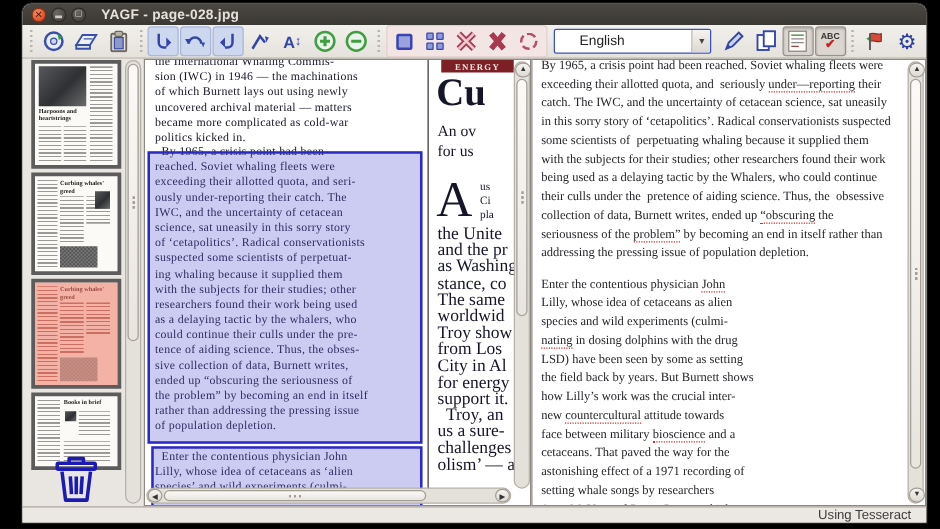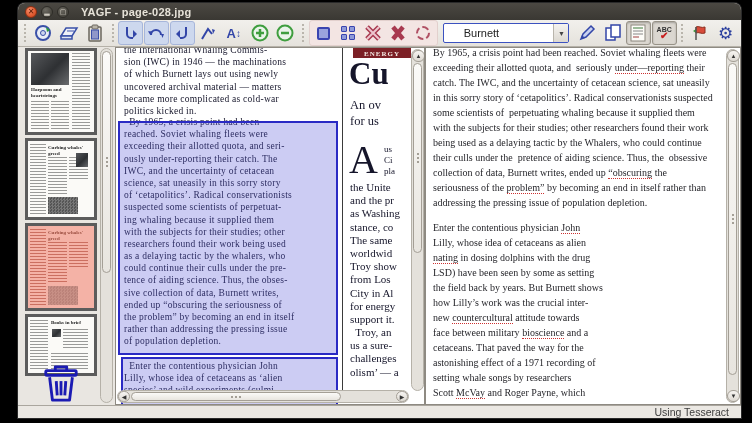--- a/index.html
+++ b/index.html
@@ -72,21 +72,21 @@
   .coldiv{position:absolute;left:226px;top:0;width:1px;height:344px;background:#3a3a3a;}
   .midcol{position:absolute;left:232px;top:0;width:64px;height:344px;overflow:hidden;
     font-family:"Liberation Serif","DejaVu Serif",serif;color:#15152a;}
   .tagbox{position:absolute;left:5px;top:-3px;width:58px;height:13px;background:#7c2026;
     color:#f3e8e2;font-size:7px;font-weight:bold;display:flex;align-items:flex-end;justify-content:center;letter-spacing:1px;}
   .headline{position:absolute;left:1px;top:8px;font-size:31px;font-weight:bold;white-space:nowrap;}
   .sub{position:absolute;left:2px;font-size:12.5px;white-space:nowrap;}
   .dropcap{position:absolute;left:1px;top:92px;font-size:40px;line-height:1;}
   .dcside{position:absolute;left:36px;font-size:9px;}
   .midlines{position:absolute;left:2px;top:133px;}
-  .midlines .line{white-space:pre;height:13.2px;line-height:13.2px;font-size:11px;}
+  .midlines .line{white-space:pre;height:13.2px;line-height:13.2px;font-size:14px;}
   .hscroll{position:absolute;left:1px;bottom:1px;height:13px;background:#e4e1db;border:1px solid #b5b1a8;border-radius:7px;}
   .hslider{position:absolute;top:1px;height:9px;background:linear-gradient(#fbfaf8,#e8e5df);
     border:1px solid #a49f96;border-radius:6px;}
   .hslider:after{content:"";position:absolute;top:3px;left:50%;height:2px;width:10px;margin-left:-5px;
     background:repeating-linear-gradient(to right,#a49f96 0 2px,transparent 2px 4px);}
   
   #ocrview{left:407px;width:316px;}
   .ocrtext{position:absolute;left:7px;top:-3px;width:292px;
     font-family:"Liberation Serif","DejaVu Serif",serif;font-size:10px;color:#26262b;}
   .ocrtext .oline{white-space:pre;height:15px;line-height:15px;}
@@ -226,21 +226,21 @@
               <svg width="16" height="16">
                 <path d="M3 2 L13 14 M13 2 L3 14" stroke="#a83a50" stroke-width="4.5"></path>
               </svg>
             </span>
       </button>
       <button class="tbtn">
             <span class="dashcircle"></span>
           </button>
     </div>
     <div class="combo">
-      <div class="val">Burnett</div>
+      <div class="val">English</div>
       <div class="arrow">▼</div>
     </div>
     <button class="tbtn">
       <span>
             <svg width="18" height="18">
               <path d="M3 15 L5 10 L13 2 L16 5 L8 13 Z" fill="#c9d2ef" stroke="#3346a8" stroke-width="1.5"></path>
               <path d="M3 15 l4 -1 -3 -3 z" fill="#3346a8"></path>
             </svg>
           </span>
     </button>
@@ -431,20 +431,21 @@
               <div class="oline">being used as a delaying tactic by the Whalers, who could continue</div>
               <div class="oline">their culls under the  pretence of aiding science. Thus, the  obsessive</div>
               <div class="oline">collection of data, Burnett writes, ended up <span class="miss">“obscuring</span> the</div>
               <div class="oline">seriousness of the <span class="miss">problem”</span> by becoming an end in itself rather than</div>
               <div class="oline">addressing the pressing issue of population depletion.</div>
             </div>
         <div class="gap"></div>
         <div>
               <div class="oline">Enter the contentious physician <span class="miss">John</span></div>
               <div class="oline">Lilly, whose idea of cetaceans as alien</div>
+              <div class="oline">species and wild experiments (culmi-</div>
               <div class="oline"><span class="miss">nating</span> in dosing dolphins with the drug</div>
               <div class="oline">LSD) have been seen by some as setting</div>
               <div class="oline">the field back by years. But Burnett shows</div>
               <div class="oline">how Lilly’s work was the crucial inter-</div>
               <div class="oline">new <span class="miss">countercultural</span> attitude towards</div>
               <div class="oline">face between military <span class="miss">bioscience</span> and a</div>
               <div class="oline">cetaceans. That paved the way for the</div>
               <div class="oline">astonishing effect of a 1971 recording of</div>
               <div class="oline">setting whale songs by researchers</div>
               <div class="oline">Scott <span class="miss">McVay</span> and Roger Payne, which</div>

